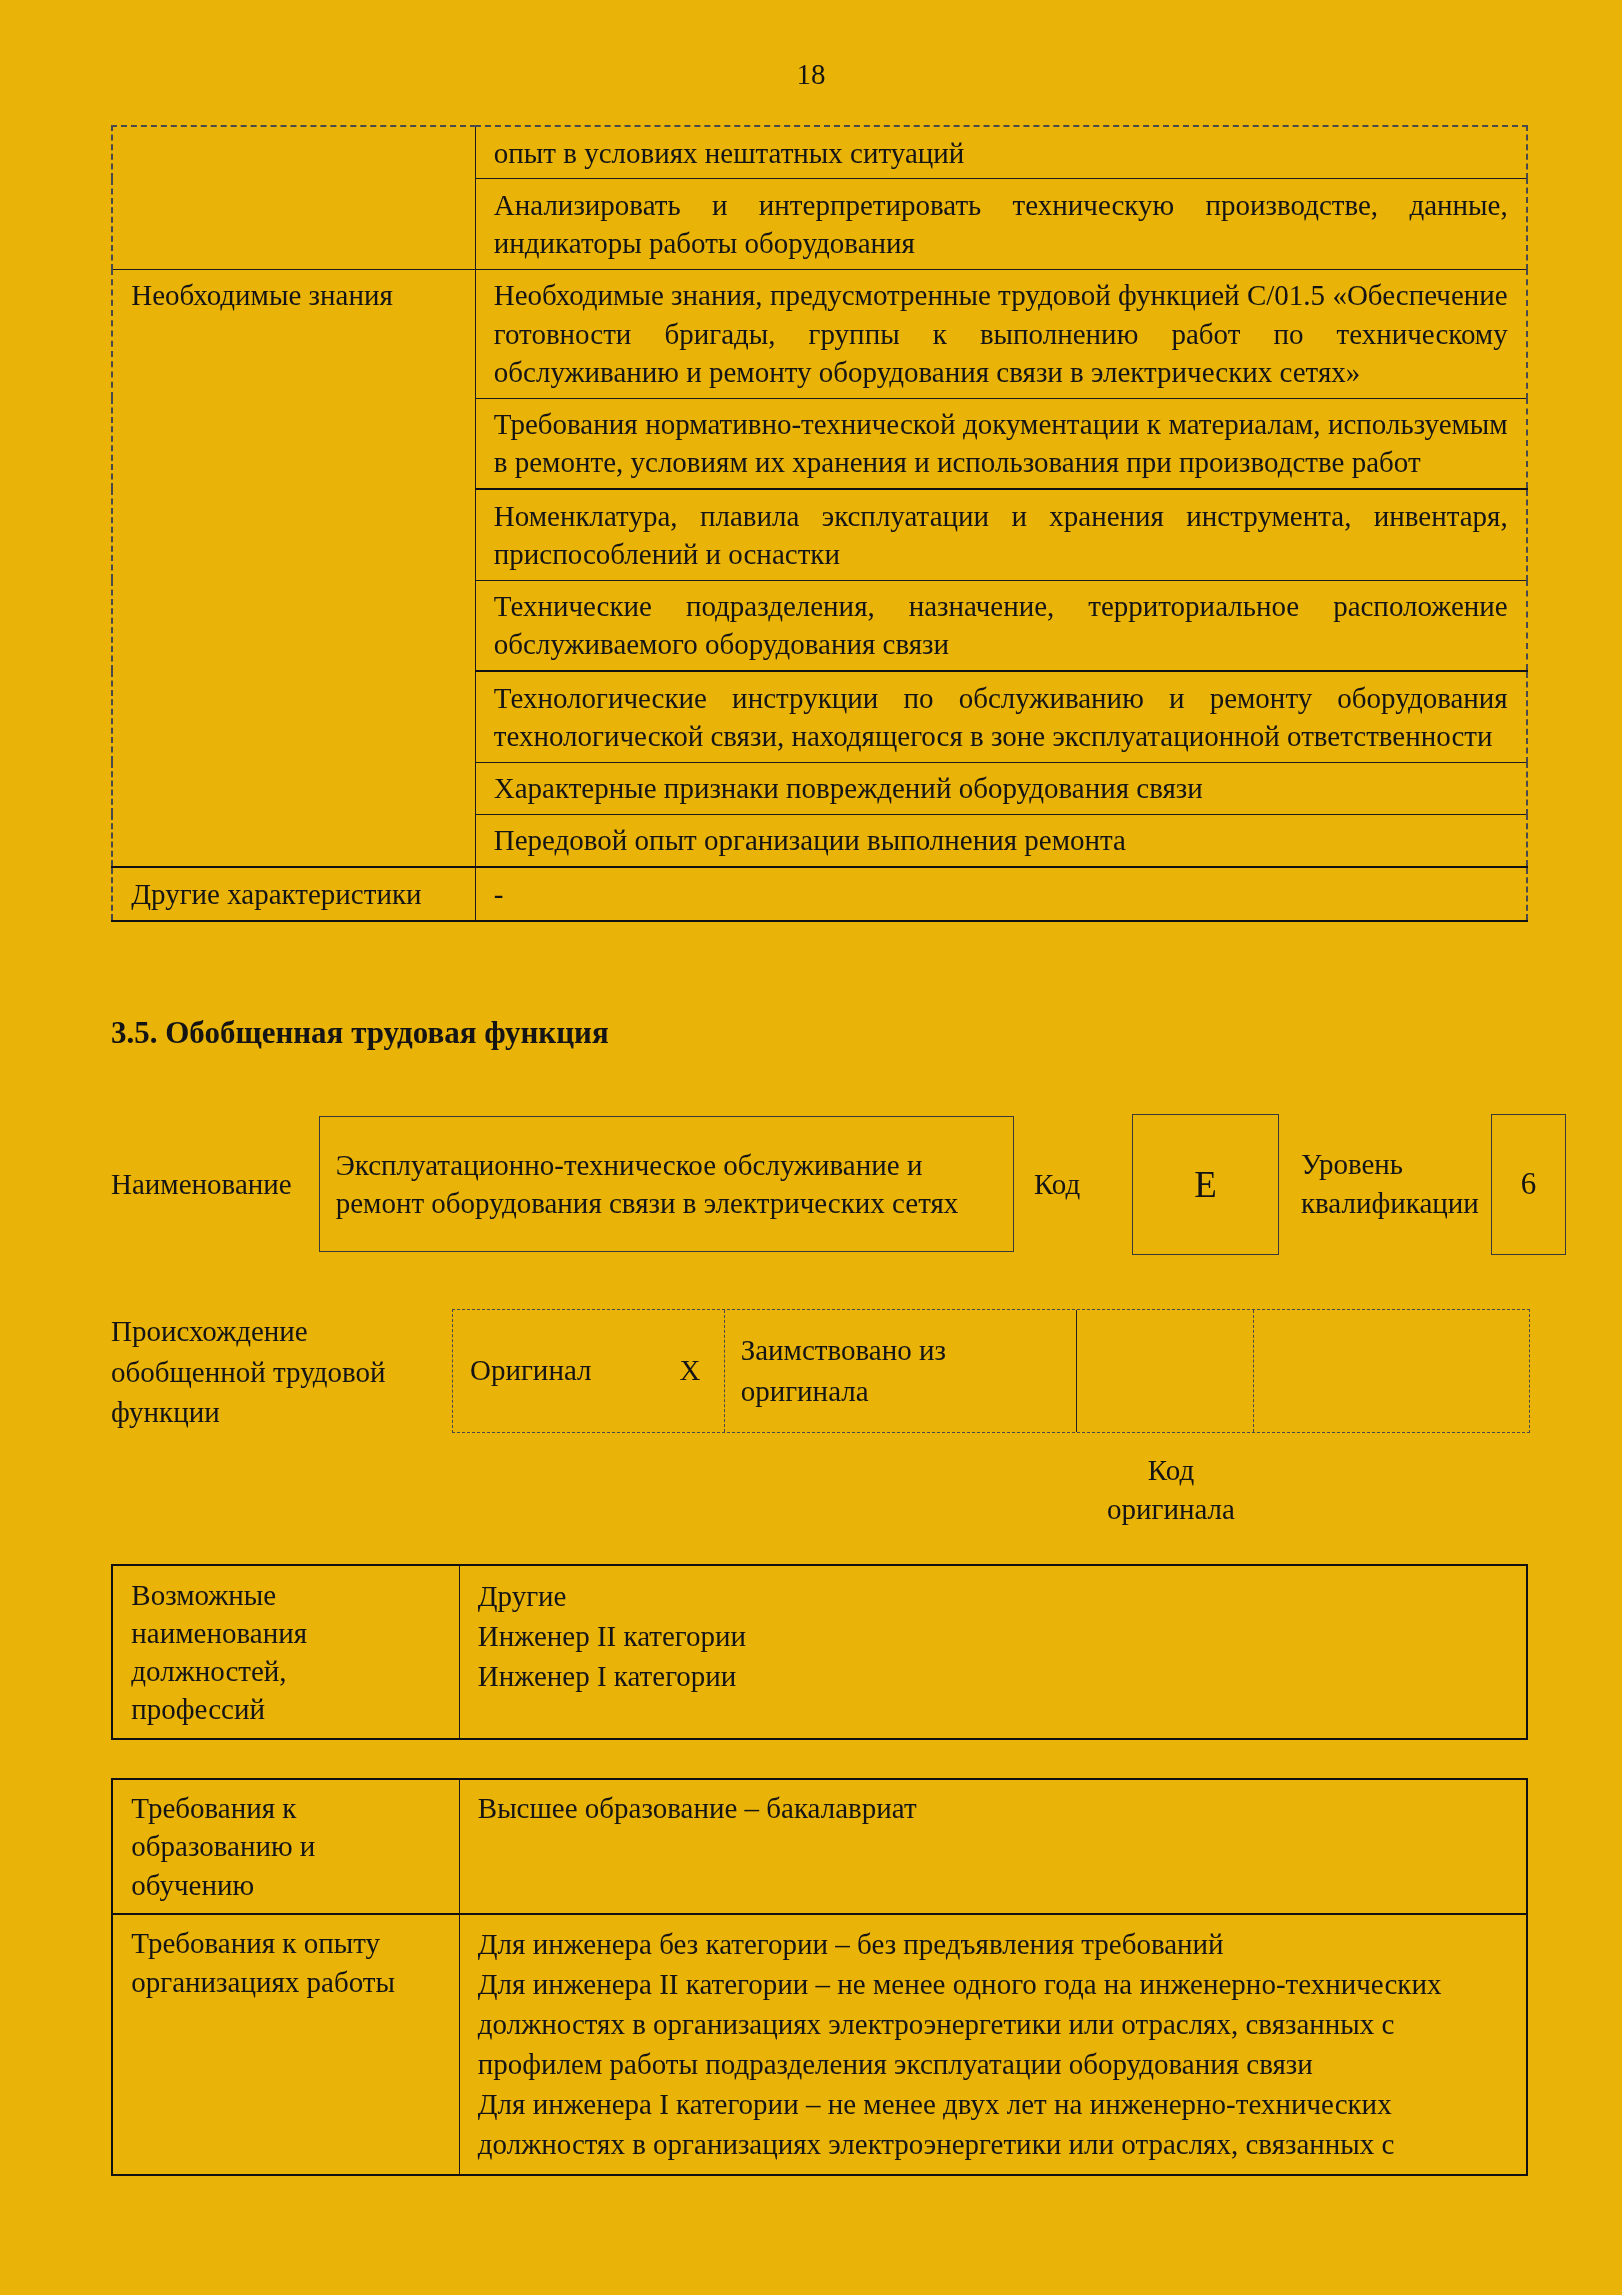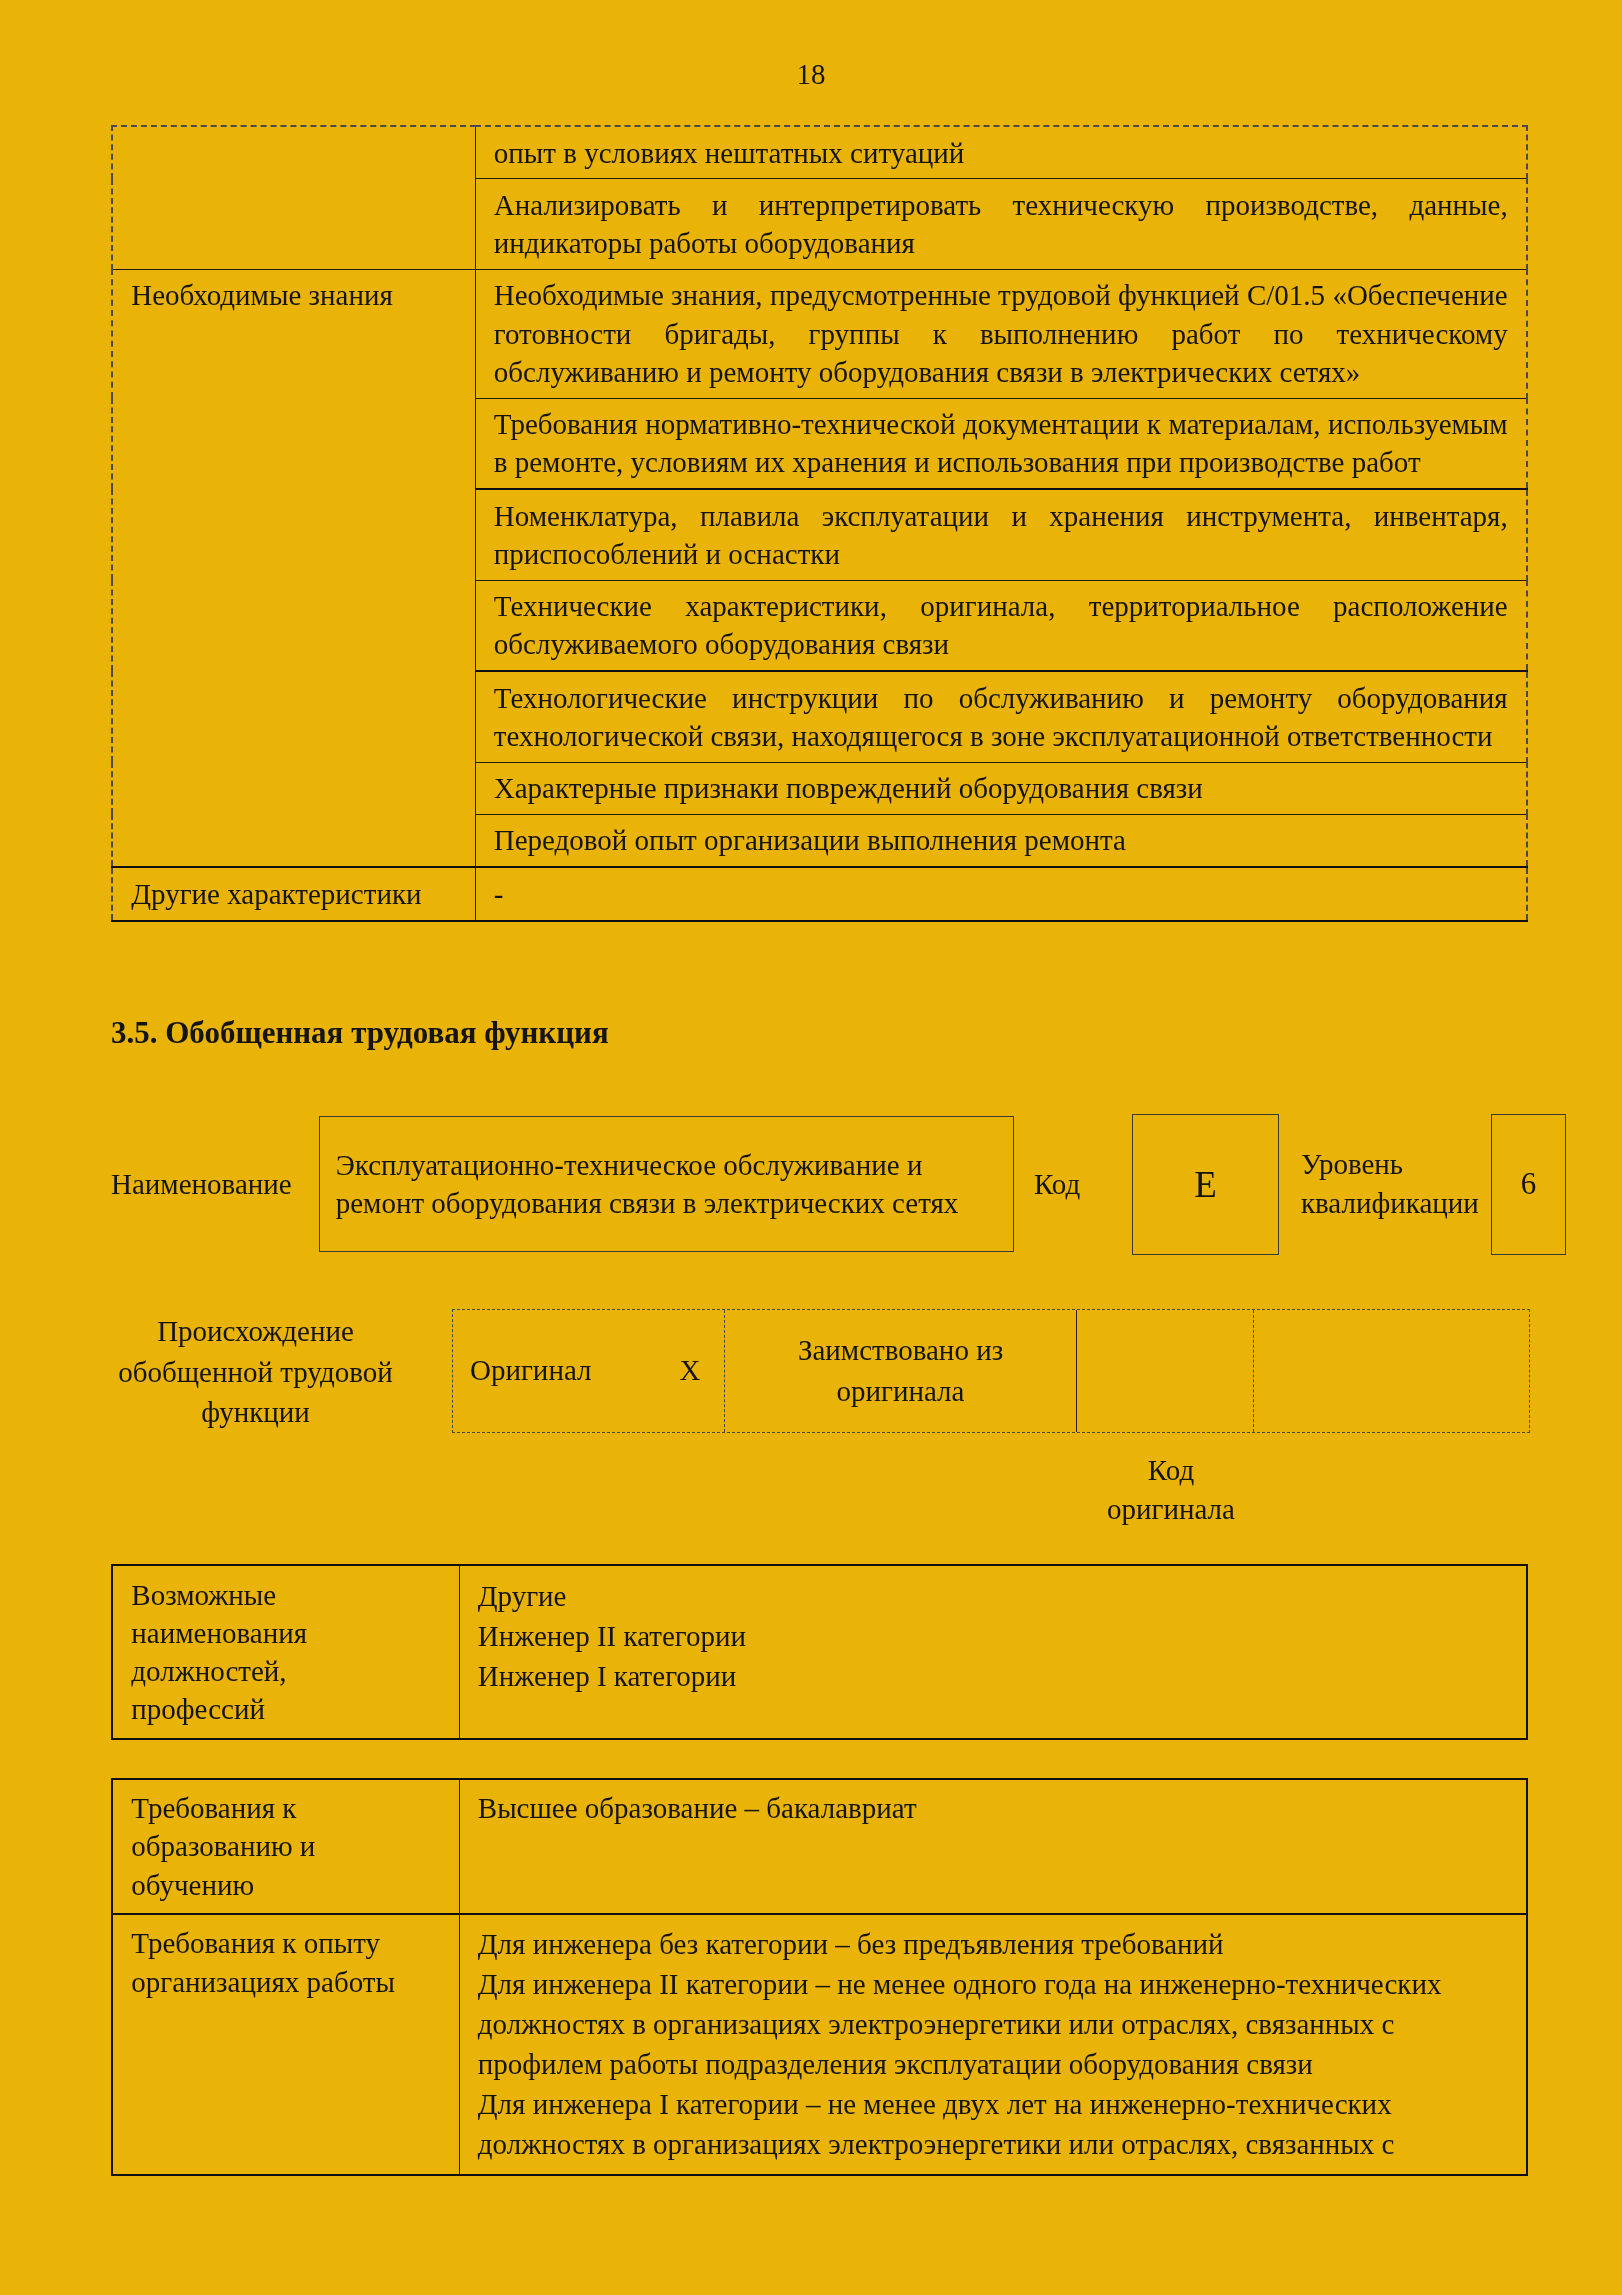--- a/index.html
+++ b/index.html
@@ -73,21 +73,21 @@
   }
   .gtf-level-label{flex:0 0 auto;margin-left:22px;width:168px;line-height:1.35;}
   .gtf-level-box{
     flex:0 0 auto;margin-left:22px;
     width:73px;height:139px;
     border:1.3px solid #3a3a3a;
     display:flex;align-items:center;justify-content:center;
     font-size:31px;
   }
   
-  .origin-row{display:flex;margin:54px 0 0 111px;text-align:center;}
+  .origin-row{display:flex;margin:54px 0 0 111px;}
   .origin-label{flex:0 0 auto;width:289px;line-height:1.4;padding-top:2.6px;}
   .origin-strip{
     flex:0 0 auto;
     margin-left:52px;
     display:flex;
     border:1.3px dashed #4a4a4a;
     min-height:106px;
   }
   .origin-cell{box-sizing:border-box;}
   .origin-cell-original{
@@ -147,21 +147,21 @@
         <td class="l" rowspan="7">Необходимые знания</td>
         <td class="r">Необходимые знания, предусмотренные трудовой функцией С/01.5 «Обеспечение готовности бригады, группы к выполнению работ по техническому обслуживанию и ремонту оборудования связи в электрических сетях»</td>
       </tr>
       <tr class="dash">
         <td class="r">Требования нормативно-технической документации к материалам, используемым в ремонте, условиям их хранения и использования при производстве работ</td>
       </tr>
       <tr class="thick">
         <td class="r">Номенклатура, плавила эксплуатации и хранения инструмента, инвентаря, приспособлений и оснастки</td>
       </tr>
       <tr>
-        <td class="r">Технические характеристики, оригинала, территориальное расположение обслуживаемого оборудования связи</td>
+        <td class="r">Технические подразделения, назначение, территориальное расположение обслуживаемого оборудования связи</td>
       </tr>
       <tr class="thick">
         <td class="r">Технологические инструкции по обслуживанию и ремонту оборудования технологической связи, находящегося в зоне эксплуатационной ответственности</td>
       </tr>
       <tr>
         <td class="r">Характерные признаки повреждений оборудования связи</td>
       </tr>
       <tr>
         <td class="r">Передовой опыт организации выполнения ремонта</td>
       </tr>

